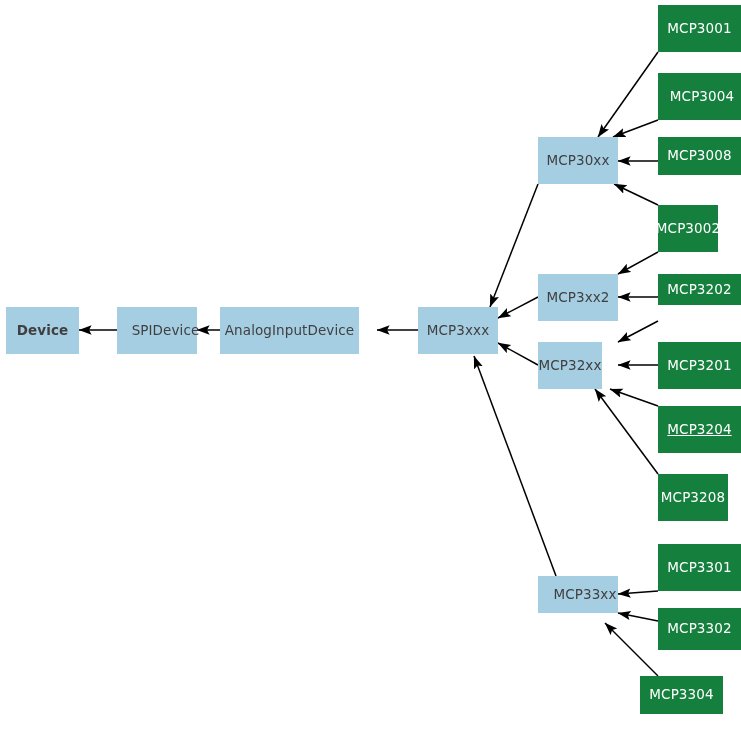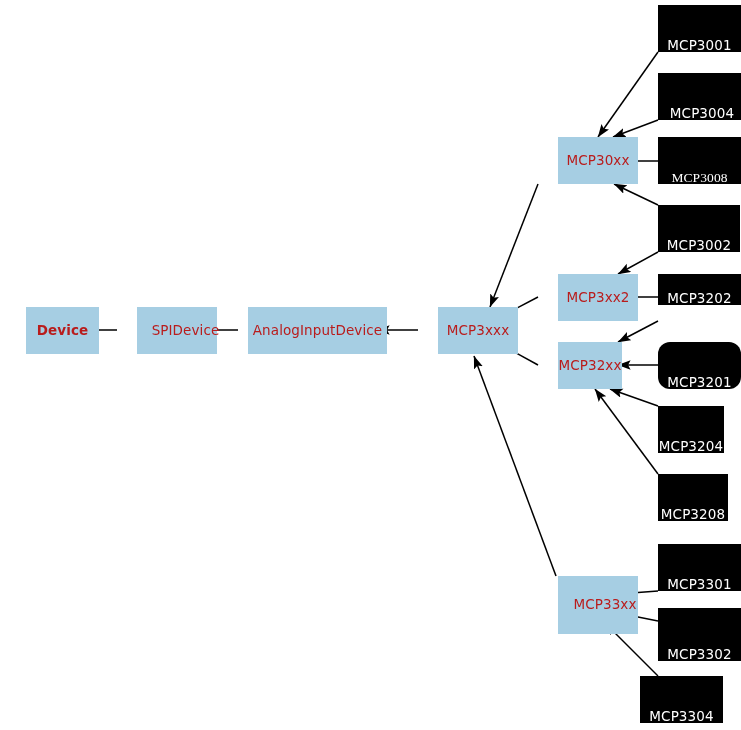--- a/index.html
+++ b/index.html
@@ -24,27 +24,25 @@
     align-items:center;
     justify-content:center;
     font-size:13.5px;
     line-height:1;
     letter-spacing:0.1px;
     white-space:nowrap;
     cursor:default;
   }
   .node.base{
     background:#a6cee3;
-    color:#b91c1c;
-    margin-left:20px;
+    color:#404040;
   }
   .node.leaf{
-    background:#000000;
+    background:#15803d;
     color:#ffffff;
-    align-items:flex-end;
   }
   .node-label{
     pointer-events:none;
   }
 </style>
 </head>
 <body>
 
 <div id="diagram-root">
   <svg id="edge-layer" viewBox="0 0 741 730" xmlns="http://www.w3.org/2000/svg">
@@ -77,65 +75,65 @@
       </g>
   </svg>
 
   <div id="node-group">
       <div class="node base" style="left: 6px; top: 307px; width: 73px; height: 47px; font-weight: bold;">
         <span class="node-label">Device</span>
       </div>
       <div class="node base" style="left: 117px; top: 307px; width: 80px; height: 47px; padding-left: 17px;">
         <span class="node-label">SPIDevice</span>
       </div>
-      <div class="node base" style="left: 228px; top: 307px; width: 139px; height: 47px;">
+      <div class="node base" style="left: 220px; top: 307px; width: 139px; height: 47px;">
         <span class="node-label">AnalogInputDevice</span>
       </div>
       <div class="node base" style="left: 418px; top: 307px; width: 80px; height: 47px;">
         <span class="node-label">MCP3xxx</span>
       </div>
       <div class="node base" style="left: 538px; top: 137px; width: 80px; height: 47px;">
         <span class="node-label">MCP30xx</span>
       </div>
       <div class="node base" style="left: 538px; top: 274px; width: 80px; height: 47px;">
         <span class="node-label">MCP3xx2</span>
       </div>
       <div class="node base" style="left: 538px; top: 342px; width: 64px; height: 47px;">
         <span class="node-label">MCP32xx</span>
       </div>
-      <div class="node base" style="left: 538px; top: 576px; width: 80px; height: 58px; padding-left: 14px;">
+      <div class="node base" style="left: 538px; top: 576px; width: 80px; height: 37px; padding-left: 14px;">
         <span class="node-label">MCP33xx</span>
       </div>
       <div class="node leaf" style="left: 658px; top: 5px; width: 83px; height: 47px;">
         <span class="node-label">MCP3001</span>
       </div>
       <div class="node leaf" style="left: 658px; top: 73px; width: 88px; height: 47px;">
         <span class="node-label">MCP3004</span>
       </div>
-      <div class="node leaf" style="left: 658px; top: 137px; width: 83px; height: 47px; font-family: Liberation Serif, serif;">
+      <div class="node leaf" style="left: 658px; top: 137px; width: 83px; height: 38px;">
         <span class="node-label">MCP3008</span>
       </div>
-      <div class="node leaf" style="left: 658px; top: 205px; width: 82px; height: 47px;">
+      <div class="node leaf" style="left: 658px; top: 205px; width: 60px; height: 47px;">
         <span class="node-label">MCP3002</span>
       </div>
       <div class="node leaf" style="left: 658px; top: 274px; width: 83px; height: 31px;">
         <span class="node-label">MCP3202</span>
       </div>
-      <div class="node leaf" style="left: 658px; top: 342px; width: 83px; height: 47px; border-radius: 12px;">
+      <div class="node leaf" style="left: 658px; top: 342px; width: 83px; height: 47px;">
         <span class="node-label">MCP3201</span>
       </div>
-      <div class="node leaf" style="left: 658px; top: 406px; width: 66px; height: 47px;">
+      <div class="node leaf" style="left: 658px; top: 406px; width: 83px; height: 47px; text-decoration: underline;">
         <span class="node-label">MCP3204</span>
       </div>
       <div class="node leaf" style="left: 658px; top: 474px; width: 70px; height: 47px;">
         <span class="node-label">MCP3208</span>
       </div>
       <div class="node leaf" style="left: 658px; top: 544px; width: 83px; height: 47px;">
         <span class="node-label">MCP3301</span>
       </div>
-      <div class="node leaf" style="left: 658px; top: 608px; width: 83px; height: 53px;">
+      <div class="node leaf" style="left: 658px; top: 608px; width: 83px; height: 42px;">
         <span class="node-label">MCP3302</span>
       </div>
-      <div class="node leaf" style="left: 640px; top: 676px; width: 83px; height: 47px;">
+      <div class="node leaf" style="left: 640px; top: 676px; width: 83px; height: 38px;">
         <span class="node-label">MCP3304</span>
       </div>
     </div>
 </div>
 
 </body></html>

